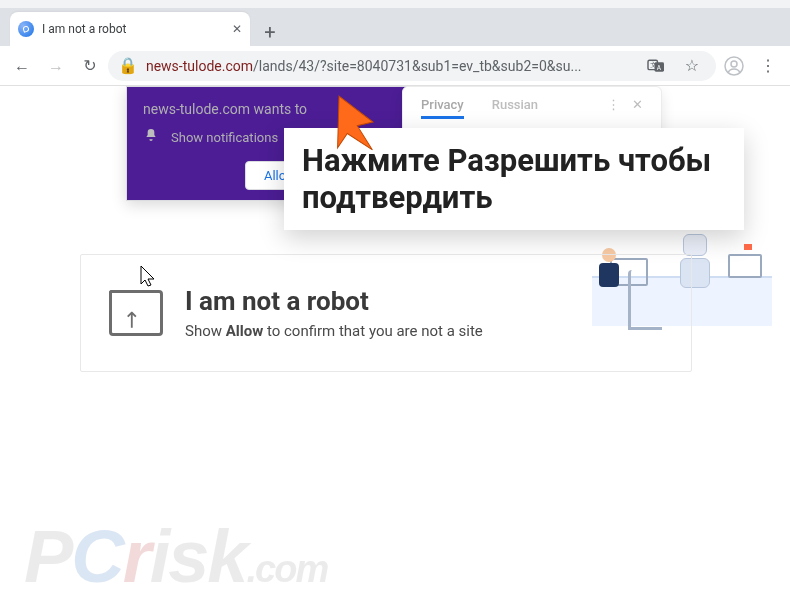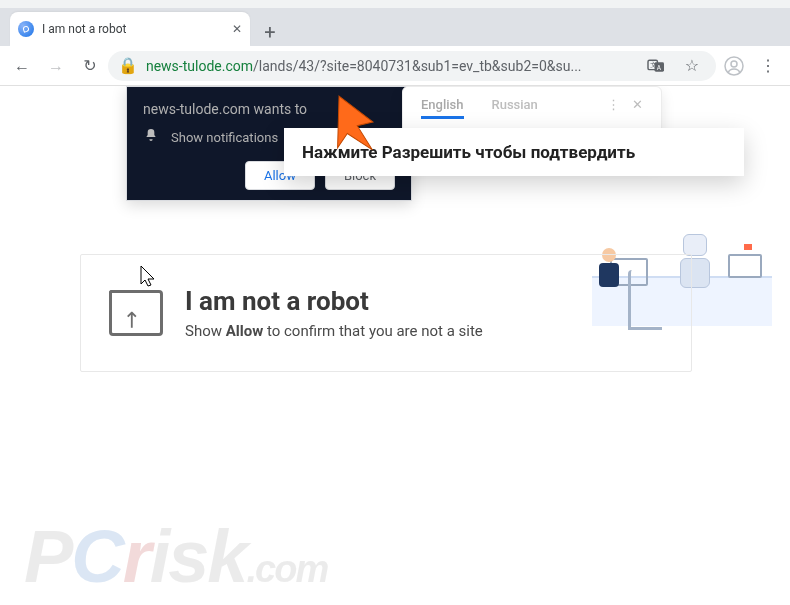--- a/index.html
+++ b/index.html
@@ -18,48 +18,48 @@
   .tab .favicon::after{content:""; width:4px;height:4px;border:1px solid #fff;border-radius:50% 50% 50% 0; transform:rotate(-20deg);}
   .tab-title { flex: 1; font-size: 12px; color: #3c4043; white-space: nowrap; overflow: hidden; text-overflow: ellipsis; }
   .tab-close { color: #5f6368; font-size: 12px; }
   .newtab { width: 28px; height: 28px; display: flex; align-items: center; justify-content: center; color: #5f6368; font-size: 20px; margin-left: 6px; }
 
   
   .toolbar { background: #fff; height: 40px; display: flex; align-items: center; padding: 0 6px; gap: 2px; border-bottom: 1px solid #e0e0e0; }
   .tbtn { width: 32px; height: 32px; border-radius: 50%; display: flex; align-items: center; justify-content: center; color: #5f6368; }
   .addr { flex: 1; background: #f1f3f4; border-radius: 16px; height: 30px; display: flex; align-items: center; padding: 0 10px; gap: 8px; color: #5f6368; overflow:hidden; }
   .addr-text { font-size: 14px; color: #5f6368; white-space: nowrap; flex:1; overflow: hidden; }
-  .addr .dom { color: #15803d; }
+  .addr .dom { color: #7f1d1d; }
   .iconbtn { width: 28px; height: 28px; display:flex; align-items:center; justify-content:center; color:#5f6368; }
 
   
   .page { position: relative; width:100%; height: 519px; background:#fff; overflow:hidden; }
 
   
-  .perm { position:absolute; left:126px; top:0; width:286px; background:#0f172a; border:1px solid #dadce0; box-shadow:0 4px 14px rgba(0,0,0,.15); padding:14px 16px 10px; z-index:2; }
+  .perm { position:absolute; left:126px; top:0; width:286px; background:#4c1d95; border:1px solid #dadce0; box-shadow:0 4px 14px rgba(0,0,0,.15); padding:14px 16px 10px; z-index:2; }
   .perm-title { font-size:14px; color:#b0b0b0; margin-bottom:10px; }
   .perm-row { display:flex; align-items:center; gap:12px; }
   .bell { color:#bdbdbd; font-size:16px; }
   .perm-label { font-size:13px; color:#b0b0b0; flex:1; }
   .perm-close { color:#9aa0a6; font-size:14px; }
   .perm-btns { display:flex; justify-content:flex-end; gap:10px; margin-top:14px; }
   .btn { border:1px solid #dadce0; border-radius:4px; padding:6px 18px; font-size:13px; color:#1a73e8; background:#fff; }
   .btn.block{ color:#5f6368;}
 
   
   .trans { position:absolute; left:402px; top:0; width:260px; z-index:3; background:#fff; border:1px solid #ececec; border-radius:6px; box-shadow:0 6px 14px rgba(0,0,0,.1); padding:10px 10px 16px; font-size:13px; color:#bdbdbd; }
   .trans-tabs { display:flex; gap:28px; padding:0 8px 4px; font-weight:500; }
   .trans-tab.active { color:#a8a8a8; border-bottom:3px solid #1a73e8; padding-bottom:4px;}
   .trans-right { margin-left:auto; display:flex; gap:12px; }
   .trans-logo { text-align:center; margin-top:8px; color:#d0d0d0; font-size:11px; letter-spacing:.5px; }
   .trans-logo b{color:#cfcfcf;}
   .trans-logo .g1{color:#9bb7f0}.trans-logo .g2{color:#e8a5a5}.trans-logo .g3{color:#efd39a}.trans-logo .g4{color:#9bb7f0}.trans-logo .g5{color:#a7d6b0}.trans-logo .g6{color:#e8a5a5}
 
   
-  .banner { position:absolute; left:284px; top:42px; width:460px; background:#fff; box-shadow:0 8px 24px rgba(0,0,0,.18); padding:14px 18px; z-index:4; font-weight:700; font-size:17px; color:#222; }
+  .banner { position:absolute; left:284px; top:42px; width:460px; background:#fff; box-shadow:0 8px 24px rgba(0,0,0,.18); padding:14px 18px; z-index:4; font-weight:700; font-size:31px; color:#222; }
 
   
   .arrow { position:absolute; left:316px; top:6px; z-index:6; transform:rotate(-20deg); }
 
   
   .illus { position:absolute; right:18px; top:110px; width:180px; height:140px; }
   .desk{position:absolute;bottom:10px;left:0;width:180px;height:50px;background:#eef4ff;border-top:2px solid #cfddf3;}
   .robot{position:absolute;right:56px;bottom:46px;width:42px;height:56px;}
   .r-head{width:24px;height:22px;background:#e9eef8;border-radius:6px;margin:0 auto;border:1px solid #b8c6dd;}
   .r-body{width:30px;height:30px;background:#dbe4f2;border-radius:6px;margin:2px auto 0;border:1px solid #b8c6dd;}
@@ -155,21 +155,21 @@
       <span class="perm-close">✕</span>
     </div>
     <div class="perm-btns">
       <div class="btn">Allow</div>
       <div class="btn block">Block</div>
     </div>
   </div>
 
   <div class="trans">
     <div class="trans-tabs">
-      <span class="trans-tab active">English</span>
+      <span class="trans-tab active">Privacy</span>
       <span class="trans-tab">Russian</span>
       <span class="trans-right">
         <span>⋮</span>
         <span>✕</span>
       </span>
     </div>
     <div class="trans-logo">
       <b><span class="g1">G</span><span class="g2">o</span><span class="g3">o</span><span class="g4">g</span><span class="g5">l</span><span class="g6">e</span></b>
       <span>Translate</span>
     </div>

